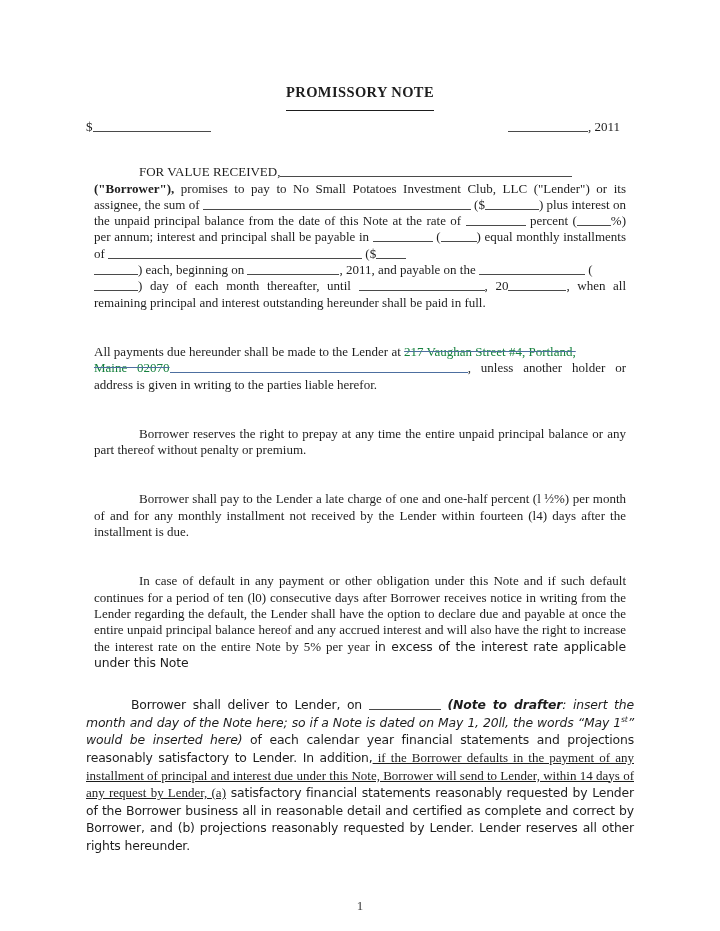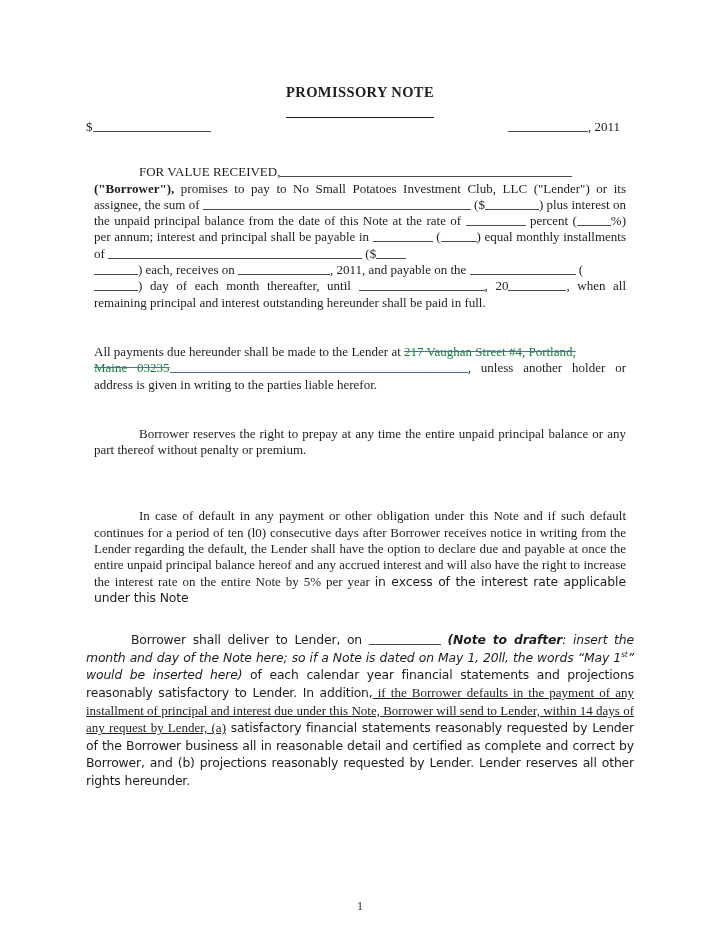--- a/index.html
+++ b/index.html
@@ -30,21 +30,21 @@
   .title {
     text-align: center;
     font-weight: bold;
     font-size: 14.5px;
     letter-spacing: 0.4px;
     margin-top: 84px;
     margin-bottom: 0;
   }
   .title span {
     border-bottom: 1.4px solid #1d1d1d;
-    padding-bottom: 17px;
+    padding-bottom: 10px;
   }
   
   .amount-row {
     position: relative;
     margin-top: 19px;
     height: 17px;
   }
   .amount-left {
     position: absolute;
     left: 0;
@@ -142,39 +142,42 @@
       <span class="amount-right">
         <span class="u" style="width:80px;"></span><span>, 2011</span>
       </span>
     </div>
 
     <div class="gap-lg"></div>
 
     <p class="para">
       <span class="indent"></span><span>FOR VALUE RECEIVED,</span><span class="u" style="width:292px;"></span><br>
       <b class="bk">("Borrower"),</b><span> promises to pay to  No Small Potatoes Investment Club, LLC ("Lender") or its assignee, the sum of </span><span class="u" style="width:268px;"></span> <span>($</span><span class="u" style="width:54px;"></span><span>) plus interest on the unpaid principal balance from the date of this Note at the rate of </span><span class="u" style="width:60px;"></span><span> percent (</span><span class="u" style="width:34px;"></span><span>%) per annum; interest and principal shall be payable in </span><span class="u" style="width:60px;"></span> (<span class="u" style="width:36px;"></span><span>) equal monthly installments of </span><span class="u" style="width:254px;"></span> <span>($</span><span class="u" style="width:30px;"></span><br>
-      <span class="u" style="width:44px;"></span><span>) each, receives on </span><span class="u" style="width:92px;"></span><span>, 2011, and payable on the </span><span class="u" style="width:106px;"></span> (<br>
+      <span class="u" style="width:44px;"></span><span>) each, beginning on </span><span class="u" style="width:92px;"></span><span>, 2011, and payable on the </span><span class="u" style="width:106px;"></span> (<br>
       <span class="u" style="width:44px;"></span><span>) day of each month thereafter, until </span><span class="u" style="width:126px;"></span><span>, 20</span><span class="u" style="width:18px;"></span><span class="u" style="width:40px;"></span><span>, when all remaining principal and interest outstanding hereunder shall be paid in full.</span>
     </p>
 
     <div class="gap-md"></div>
 
     <p class="para">
       <span>All payments due hereunder shall be made to the Lender at </span><span class="blue-strike">217 Vaughan Street #4, Portland,</span><br>
-      <span class="blue-strike">Maine  03235</span><span class="blue-u" style="width:298px;"></span><span>, unless another holder or address is given in writing to the parties liable herefor.</span>
+      <span class="blue-strike">Maine  02070</span><span class="blue-u" style="width:298px;"></span><span>, unless another holder or address is given in writing to the parties liable herefor.</span>
     </p>
 
     <div class="gap-md"></div>
 
     <p class="para">
       <span class="indent"></span><span>Borrower reserves the right to prepay at any time the entire unpaid principal balance or any part thereof without penalty or premium.</span>
     </p>
 
     <div class="gap-md"></div>
 
+    <p class="para">
+      <span class="indent"></span><span>Borrower shall pay to the Lender a late charge of one and one-half percent (l ½%) per month of and for any monthly installment not received by the Lender within fourteen (l4) days after the installment is due.</span>
+    </p>
 
     <div class="gap-md"></div>
 
     <p class="para">
       <span class="indent"></span><span>In case of default in any payment or other obligation under this Note and if such default continues for a period of ten (l0) consecutive days after Borrower receives notice in writing from the Lender regarding the default, the Lender shall have the option to declare due and payable at once the entire unpaid principal balance hereof and any accrued interest and will also have the right to increase the interest rate on the entire Note by 5% per year </span><span class="sans">in excess of the interest rate applicable under this Note</span>
     </p>
 
     <div class="gap-md"></div>
 
     <p class="sans-para">

